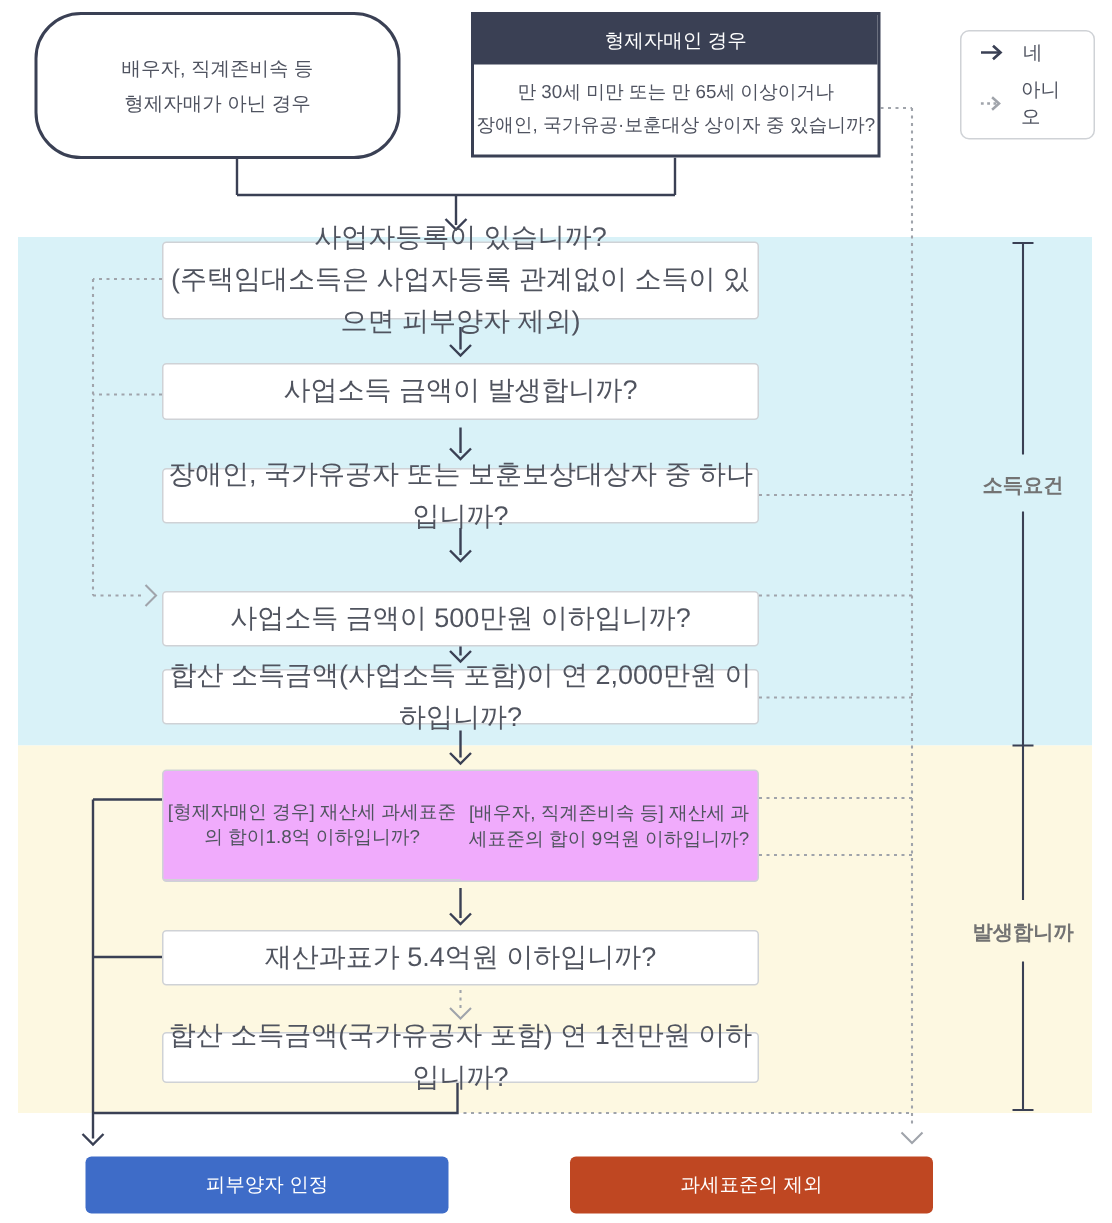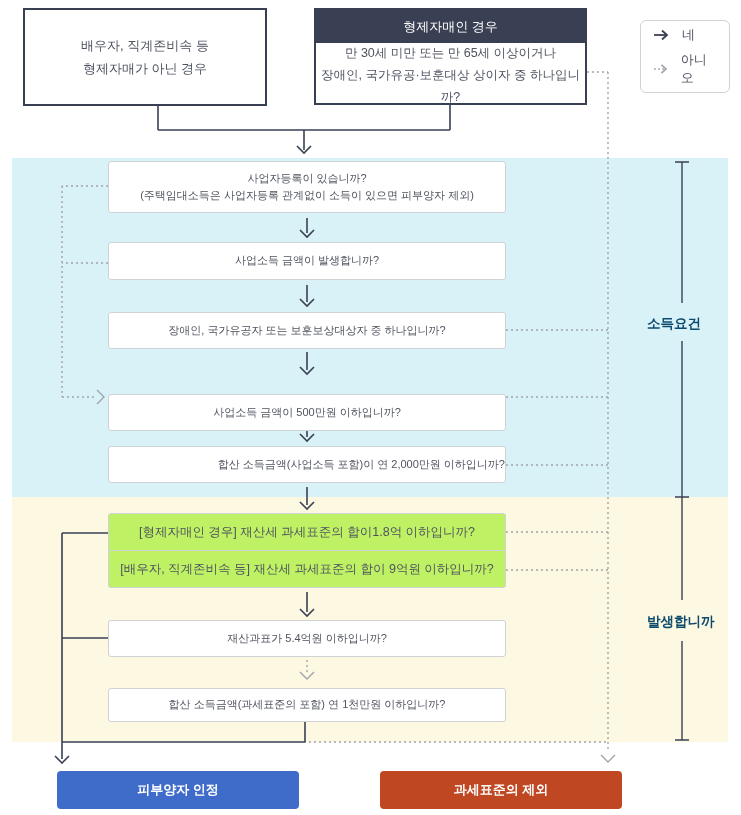--- a/index.html
+++ b/index.html
@@ -15,30 +15,30 @@
           font-size:13px;line-height:1.8;text-align:center;}
   .sibling{border:2px solid #3a4054;background:#fff;display:flex;flex-direction:column;}
   .sibling .hdr{background:#3a4054;color:#fff;font-size:13px;font-weight:normal;
           display:flex;align-items:center;justify-content:center;height:33px;flex:0 0 33px;}
   .sibling .bod{flex:1;display:flex;flex-direction:column;align-items:center;justify-content:center;
           color:#4f5360;font-size:12.5px;line-height:1.75;text-align:center;}
   .legend{border:1px solid #cfd2d6;border-radius:6px;background:#fff;color:#4f5360;
           font-size:13px;display:flex;flex-direction:column;justify-content:center;gap:7px;padding:8px 12px;}
   .legend .row{display:flex;align-items:center;gap:9px;}
   .qbox{left:108px;width:398px;background:#fff;border:1px solid #cfd2d6;border-radius:3px;
-        color:#50545f;font-size:11px;line-height:1.55;text-align:center;
+        color:#50545f;font-size:18px;line-height:1.55;text-align:center;
         display:flex;flex-direction:column;align-items:center;justify-content:center;}
-  .dualbox{left:108px;width:398px;background:#bef264;border:1px solid #cfd2d6;border-radius:3px;
-        color:#50545f;font-size:12.5px;display:flex;flex-direction:column;}
+  .dualbox{left:108px;width:398px;background:#f0abfc;border:1px solid #cfd2d6;border-radius:3px;
+        color:#50545f;font-size:12.5px;display:flex;flex-direction:row;}
   .dualbox .r{flex:1;display:flex;align-items:center;justify-content:center;text-align:center;}
   .dualbox .r:first-child{border-bottom:1px solid #cfd2d6;}
-  .braclabel{color:#0c4a6e;font-size:13.5px;font-weight:bold;width:70px;left:647px;}
+  .braclabel{color:#737373;font-size:13.5px;font-weight:bold;text-align:center;width:70px;left:647px;}
   .resbtn{width:242px;height:38px;border:none;border-radius:4px;color:#fff;font-size:13px;
         display:flex;align-items:center;justify-content:center;cursor:pointer;
-        font-family:"Liberation Sans","DejaVu Sans",sans-serif;font-weight:bold;}
+        font-family:"Liberation Sans","DejaVu Sans",sans-serif;}
   .btn-accept{background:#3e6cc8;}
   .btn-exclude{background:#bf4722;}
 </style>
 </head>
 <body>
 
 <div class="canvas">
 
   <div class="section sec-income"></div>
   <div class="section sec-property"></div>
@@ -78,30 +78,30 @@
       <path d="M506,330 H608 M506,397 H608 M506,465 H608 M506,532 H608 M506,570 H608 M309,742 H608"></path>
       <path d="M307,660 V675"></path>
     </g>
     <g stroke="#a0a4ab" stroke-width="1.4" fill="none">
       <polyline points="97,390 104,397 97,404"></polyline>
       <polyline points="601,755 608,762 615,755"></polyline>
       <polyline points="300,672 307,679 314,672"></polyline>
     </g>
   </svg>
 
-  <div class="abs topbox" style="left:23px;top:8px;width:244px;height:98px;">
+  <div class="abs topbox" style="left:23px;top:8px;width:244px;height:98px;border-radius:31px;">
     <span>배우자, 직계존비속 등</span>
     <span>형제자매가 아닌 경우</span>
   </div>
 
   <div class="abs sibling" style="left:314px;top:8px;width:273px;height:97px;">
     <div class="hdr">형제자매인 경우</div>
     <div class="bod">
       <span>만 30세 미만 또는 만 65세 이상이거나</span>
-      <span>장애인, 국가유공·보훈대상 상이자 중 하나입니까?</span>
+      <span>장애인, 국가유공·보훈대상 상이자 중 있습니까?</span>
     </div>
   </div>
 
   <div class="abs legend" style="left:640px;top:20px;width:90px;height:73px;">
     <div class="row">
       <svg width="20" height="12" viewBox="0 0 20 12">
         <path d="M1,6 H13" stroke="#3a4054" stroke-width="1.8" fill="none"></path>
         <polyline points="9,1.5 14,6 9,10.5" stroke="#3a4054" stroke-width="1.8" fill="none"></polyline>
       </svg>
       <span>네</span>
@@ -133,21 +133,21 @@
   </div>
 
   <div class="abs dualbox" style="top:513px;height:75px;">
     <div class="r">[형제자매인 경우] 재산세 과세표준의 합이1.8억 이하입니까?</div>
     <div class="r">[배우자, 직계존비속 등] 재산세 과세표준의 합이 9억원 이하입니까?</div>
   </div>
   <div class="abs qbox" style="top:620px;height:37px;">
     <span>재산과표가 5.4억원 이하입니까?</span>
   </div>
   <div class="abs qbox" style="top:688px;height:34px;">
-    <span>합산 소득금액(과세표준의 포함) 연 1천만원 이하입니까?</span>
+    <span>합산 소득금액(국가유공자 포함) 연 1천만원 이하입니까?</span>
   </div>
 
   <div class="abs braclabel" style="top:315px;">소득요건</div>
   <div class="abs braclabel" style="top:613px;">발생합니까</div>
 
   <div class="abs resbtn btn-accept" style="left:57px;top:771px;">피부양자 인정</div>
   <div class="abs resbtn btn-exclude" style="left:380px;top:771px;">과세표준의 제외</div>
 
 </div>
 

